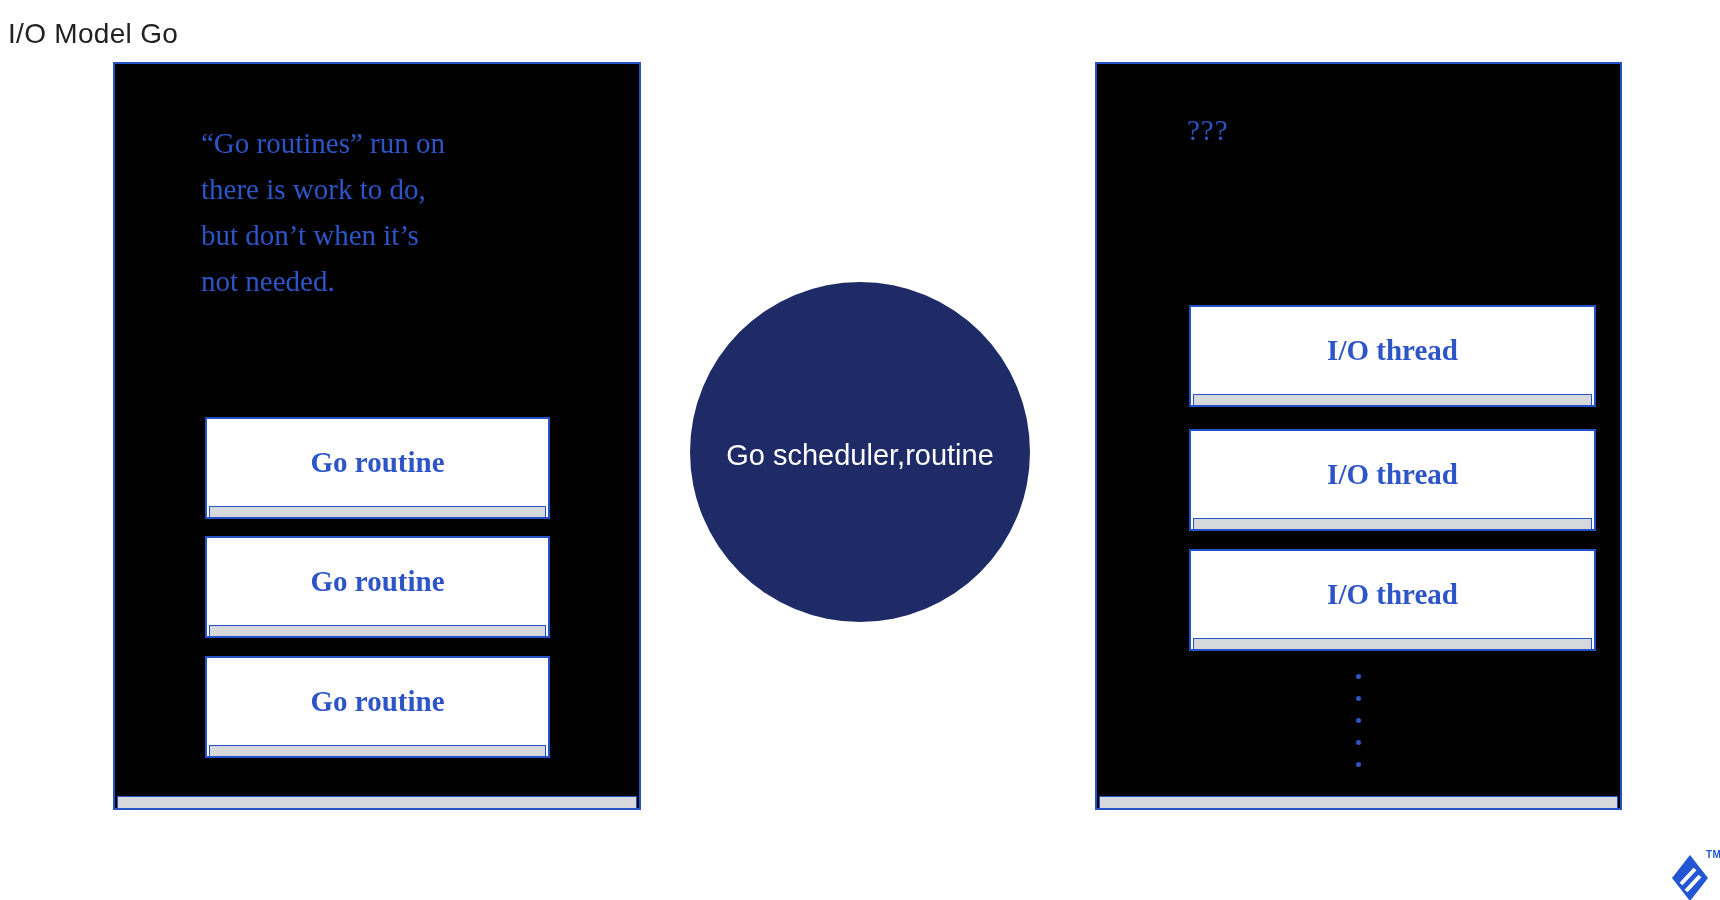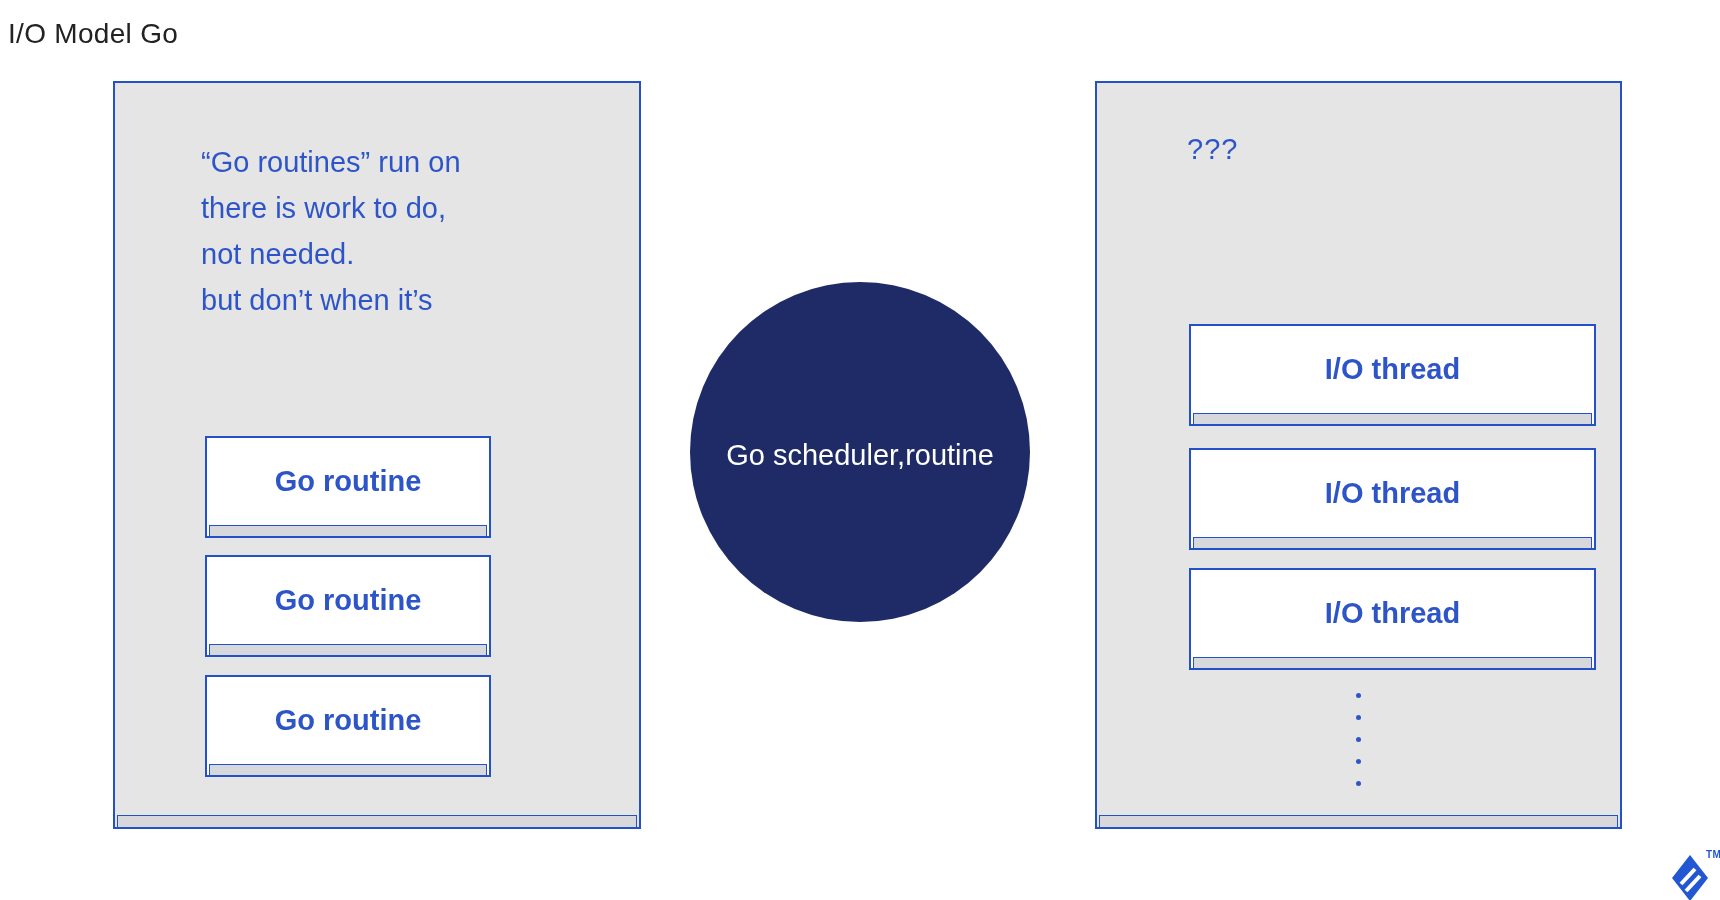--- a/index.html
+++ b/index.html
@@ -12,34 +12,34 @@
     --page-bg:#ffffff;
   }
   *{margin:0;padding:0;box-sizing:border-box;}
   html,body{width:1720px;height:900px;overflow:hidden;background:var(--page-bg);
     font-family:"Liberation Sans",sans-serif;}
   .stage{position:relative;width:1720px;height:900px;}
 
   .page-title{position:absolute;left:8px;top:18px;font-size:28px;color:var(--title-color);
     letter-spacing:.3px;}
 
-  .panel{position:absolute;top:81px;width:528px;height:748px;
-    border:2px solid var(--accent-border);background:#e5e5e5;}
+  .panel{position:absolute;top:62px;width:528px;height:748px;
+    border:2px solid var(--accent-border);background:#000000;font-family:Liberation Serif, serif;}
   .panel.left{left:113px;}
   .panel.right{left:1095px;width:527px;}
 
   .shadow-strip{position:absolute;left:2px;right:2px;bottom:0;height:12px;
     background:var(--strip-gray);border:1px solid var(--accent-border);border-bottom:none;}
   .box .shadow-strip{height:11px;}
 
   .description{position:absolute;left:86px;top:56px;font-size:29px;line-height:46px;
     color:var(--text-blue);white-space:nowrap;}
   .description span{display:block;}
 
-  .box{position:absolute;width:286px;height:102px;border:2px solid var(--accent-border);
+  .box{position:absolute;width:345px;height:102px;border:2px solid var(--accent-border);
     background:#fff;display:flex;align-items:center;justify-content:center;}
   .box .label{font-size:29px;font-weight:700;color:var(--text-blue);padding-bottom:12px;}
 
   .left .box{left:90px;}
   .left .box.b1{top:353px;}
   .left .box.b2{top:472px;}
   .left .box.b3{top:592px;}
 
   .right .box{left:92px;width:407px;}
   .right .box.b1{top:241px;}
@@ -67,22 +67,22 @@
 <body>
 
 <div class="stage">
 
   <div class="page-title">I/O Model Go</div>
 
   <div class="panel left">
     <div class="description">
       <span>“Go routines” run on</span>
       <span>there is work to do,</span>
+      <span>but don’t when it’s</span>
       <span>not needed.</span>
-      <span>but don’t when it’s</span>
     </div>
 
     <div class="box b1">
       <span class="label">Go routine</span>
       <div class="shadow-strip"></div>
     </div>
     <div class="box b2">
       <span class="label">Go routine</span>
       <div class="shadow-strip"></div>
     </div>

